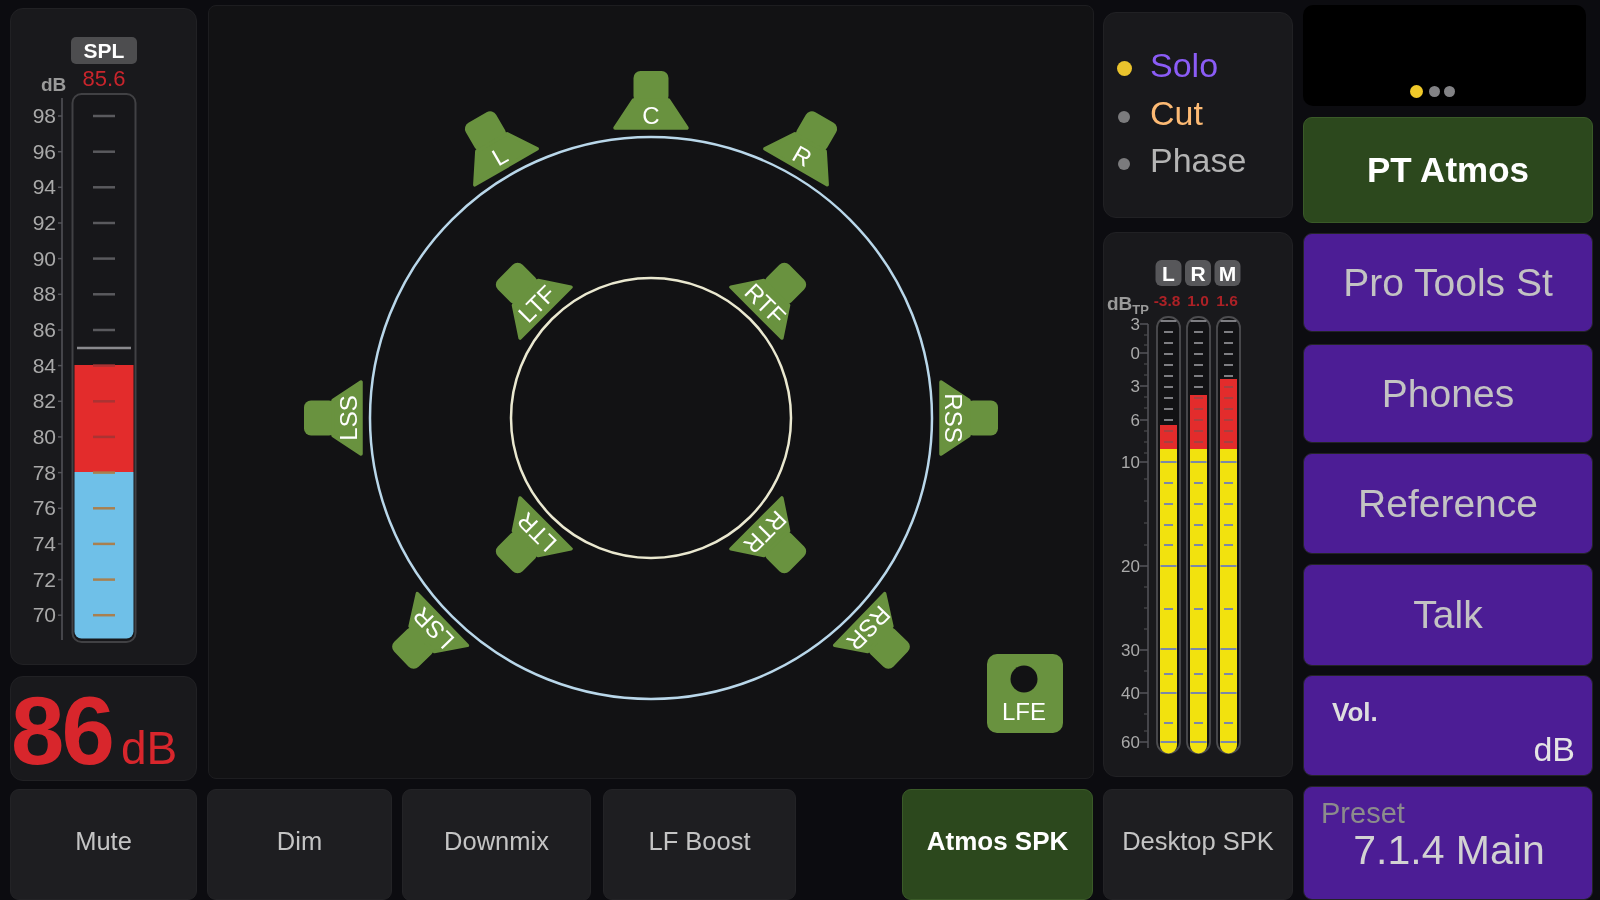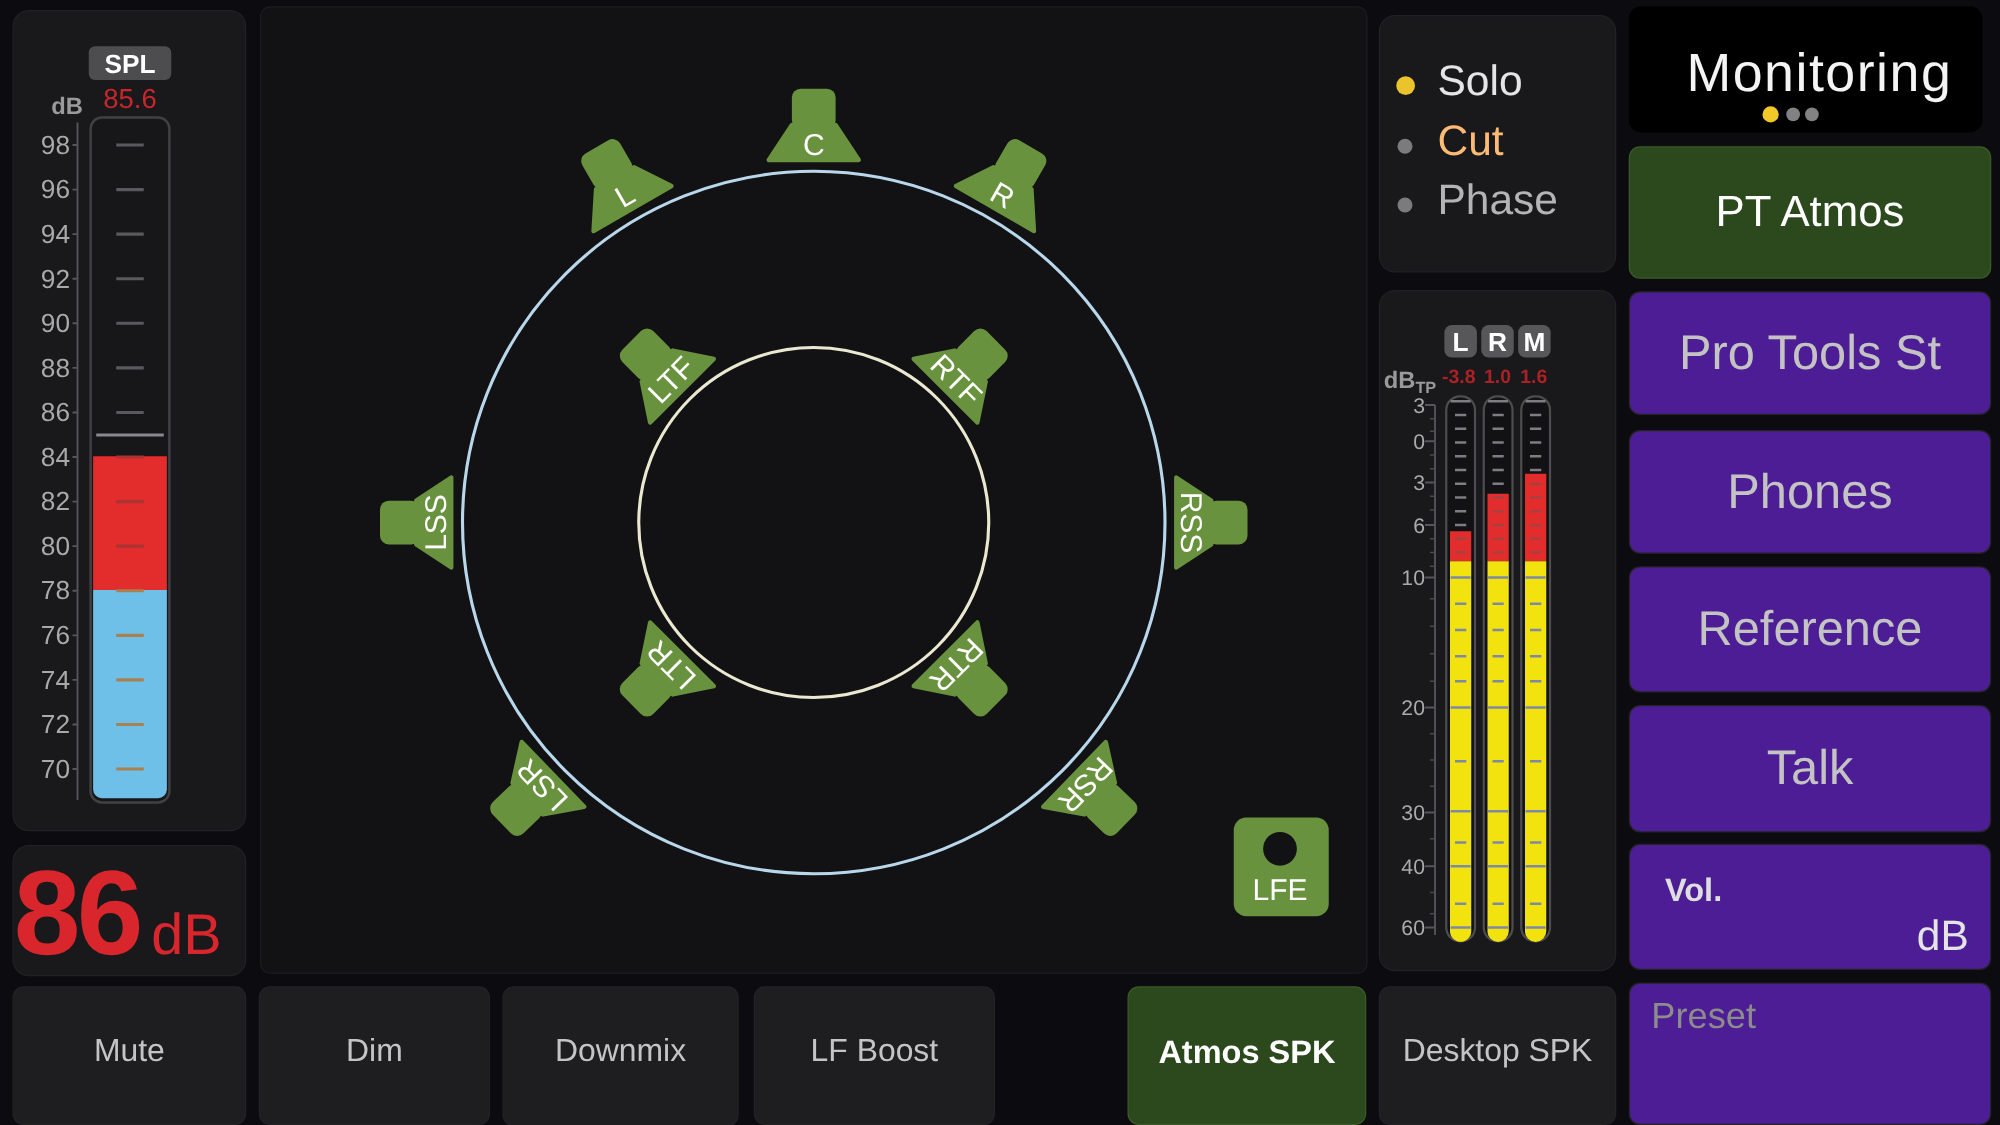--- a/index.html
+++ b/index.html
@@ -149,21 +149,21 @@
 <div class="btn" style="left:207px;top:789px;width:185px;height:111px">Dim</div>
 <div class="btn" style="left:402px;top:789px;width:189px;height:112px">Downmix</div>
 <div class="btn" style="left:603px;top:789px;width:193px;height:111px">LF Boost</div>
 <div class="btn" style="left:902px;top:789px;width:191px;height:111px;background:#2c481d;border-color:#3a5a28;color:#fff;font-weight:bold;font-size:26px">Atmos SPK</div>
 <div class="btn" style="left:1103px;top:789px;width:190px;height:111px">Desktop SPK</div>
 
 <div class="p" style="left:1103px;top:12px;width:190px;height:206px">
   <div style="position:absolute;left:13px;top:48px;width:15px;height:15px;border-radius:50%;background:#eac32d"></div>
   <div style="position:absolute;left:14px;top:98px;width:12px;height:12px;border-radius:50%;background:#7b7b7d"></div>
   <div style="position:absolute;left:14px;top:145px;width:12px;height:12px;border-radius:50%;background:#7b7b7d"></div>
-  <div style="position:absolute;left:46px;top:33px;font-size:34px;color:#e5e5e5">Solo</div>
+  <div style="position:absolute;left:46px;top:33px;font-size:34px;color:#8b5cf6">Solo</div>
   <div style="position:absolute;left:46px;top:81px;font-size:34px;color:#fdba74">Cut</div>
   <div style="position:absolute;left:46px;top:128px;font-size:34px;color:#b4b4b4">Phase</div>
 </div>
 
 <div class="p" style="left:1103px;top:232px;width:190px;height:545px">
     <svg width="190" height="545" viewBox="0 0 190 545" style="position:absolute;left:0;top:0">
       <rect x="51.5" y="27" width="26" height="26" rx="6" fill="#57575a"></rect>
       <text x="64.5" y="48" text-anchor="middle" font-size="21" font-weight="bold" fill="#fff">L</text>
       <rect x="81.0" y="27" width="26" height="26" rx="6" fill="#57575a"></rect>
       <text x="94.0" y="48" text-anchor="middle" font-size="21" font-weight="bold" fill="#fff">R</text>
@@ -289,29 +289,29 @@
       <path d="M120.0,376 h9" stroke="#7c89a8" stroke-width="2"></path>
       <path d="M116.5,416 h16" stroke="#7c89a8" stroke-width="2"></path>
       <path d="M120.0,441 h9" stroke="#7c89a8" stroke-width="2"></path>
       <path d="M116.5,460 h16" stroke="#7c89a8" stroke-width="2"></path>
       <path d="M120.0,490 h9" stroke="#7c89a8" stroke-width="2"></path>
       <path d="M116.5,509 h16" stroke="#7c89a8" stroke-width="2"></path>
     </svg>
   </div>
 
 <div style="position:absolute;left:1303px;top:5px;width:283px;height:101px;background:#000;border-radius:10px">
-  <div style="position:absolute;left:11px;top:30px;width:283px;text-align:center;font-size:43px;letter-spacing:1.2px;color:#f4f4f4">Monitoring</div>
   <div style="position:absolute;left:107px;top:80px;width:13px;height:13px;border-radius:50%;background:#f0c929"></div>
   <div style="position:absolute;left:126px;top:81px;width:11px;height:11px;border-radius:50%;background:#828285"></div>
   <div style="position:absolute;left:141px;top:81px;width:11px;height:11px;border-radius:50%;background:#828285"></div>
 </div>
-<div class="rbtn" style="top:117px;height:106px;background:#2c481d;border-color:#3a5a28;color:#fff;font-weight:normal;font-size:35px">PT Atmos</div>
+<div class="rbtn" style="top:117px;height:106px;background:#2c481d;border-color:#3a5a28;color:#fff;font-weight:bold;font-size:35px">PT Atmos</div>
 <div class="rbtn" style="top:233px;height:99px">Pro Tools St</div>
 <div class="rbtn" style="top:344px;height:99px">Phones</div>
 <div class="rbtn" style="top:453px;height:101px">Reference</div>
 <div class="rbtn" style="top:564px;height:102px">Talk</div>
 <div class="rbtn" style="top:675px;height:101px">
   <span style="position:absolute;left:28px;top:21px;font-size:26px;font-weight:bold;color:#dedede">Vol.</span>
   <span style="position:absolute;right:17px;top:54px;font-size:34px;color:#e4e4e4">dB</span>
 </div>
 <div class="rbtn" style="top:786px;height:114px">
   <span style="position:absolute;left:17px;top:10px;font-size:29px;color:#8c8c8c">Preset</span>
+  <span style="position:absolute;left:0;top:40px;width:290px;text-align:center;font-size:41px;color:#d2d2d2">7.1.4 Main</span>
 </div>
 
 </body></html>

